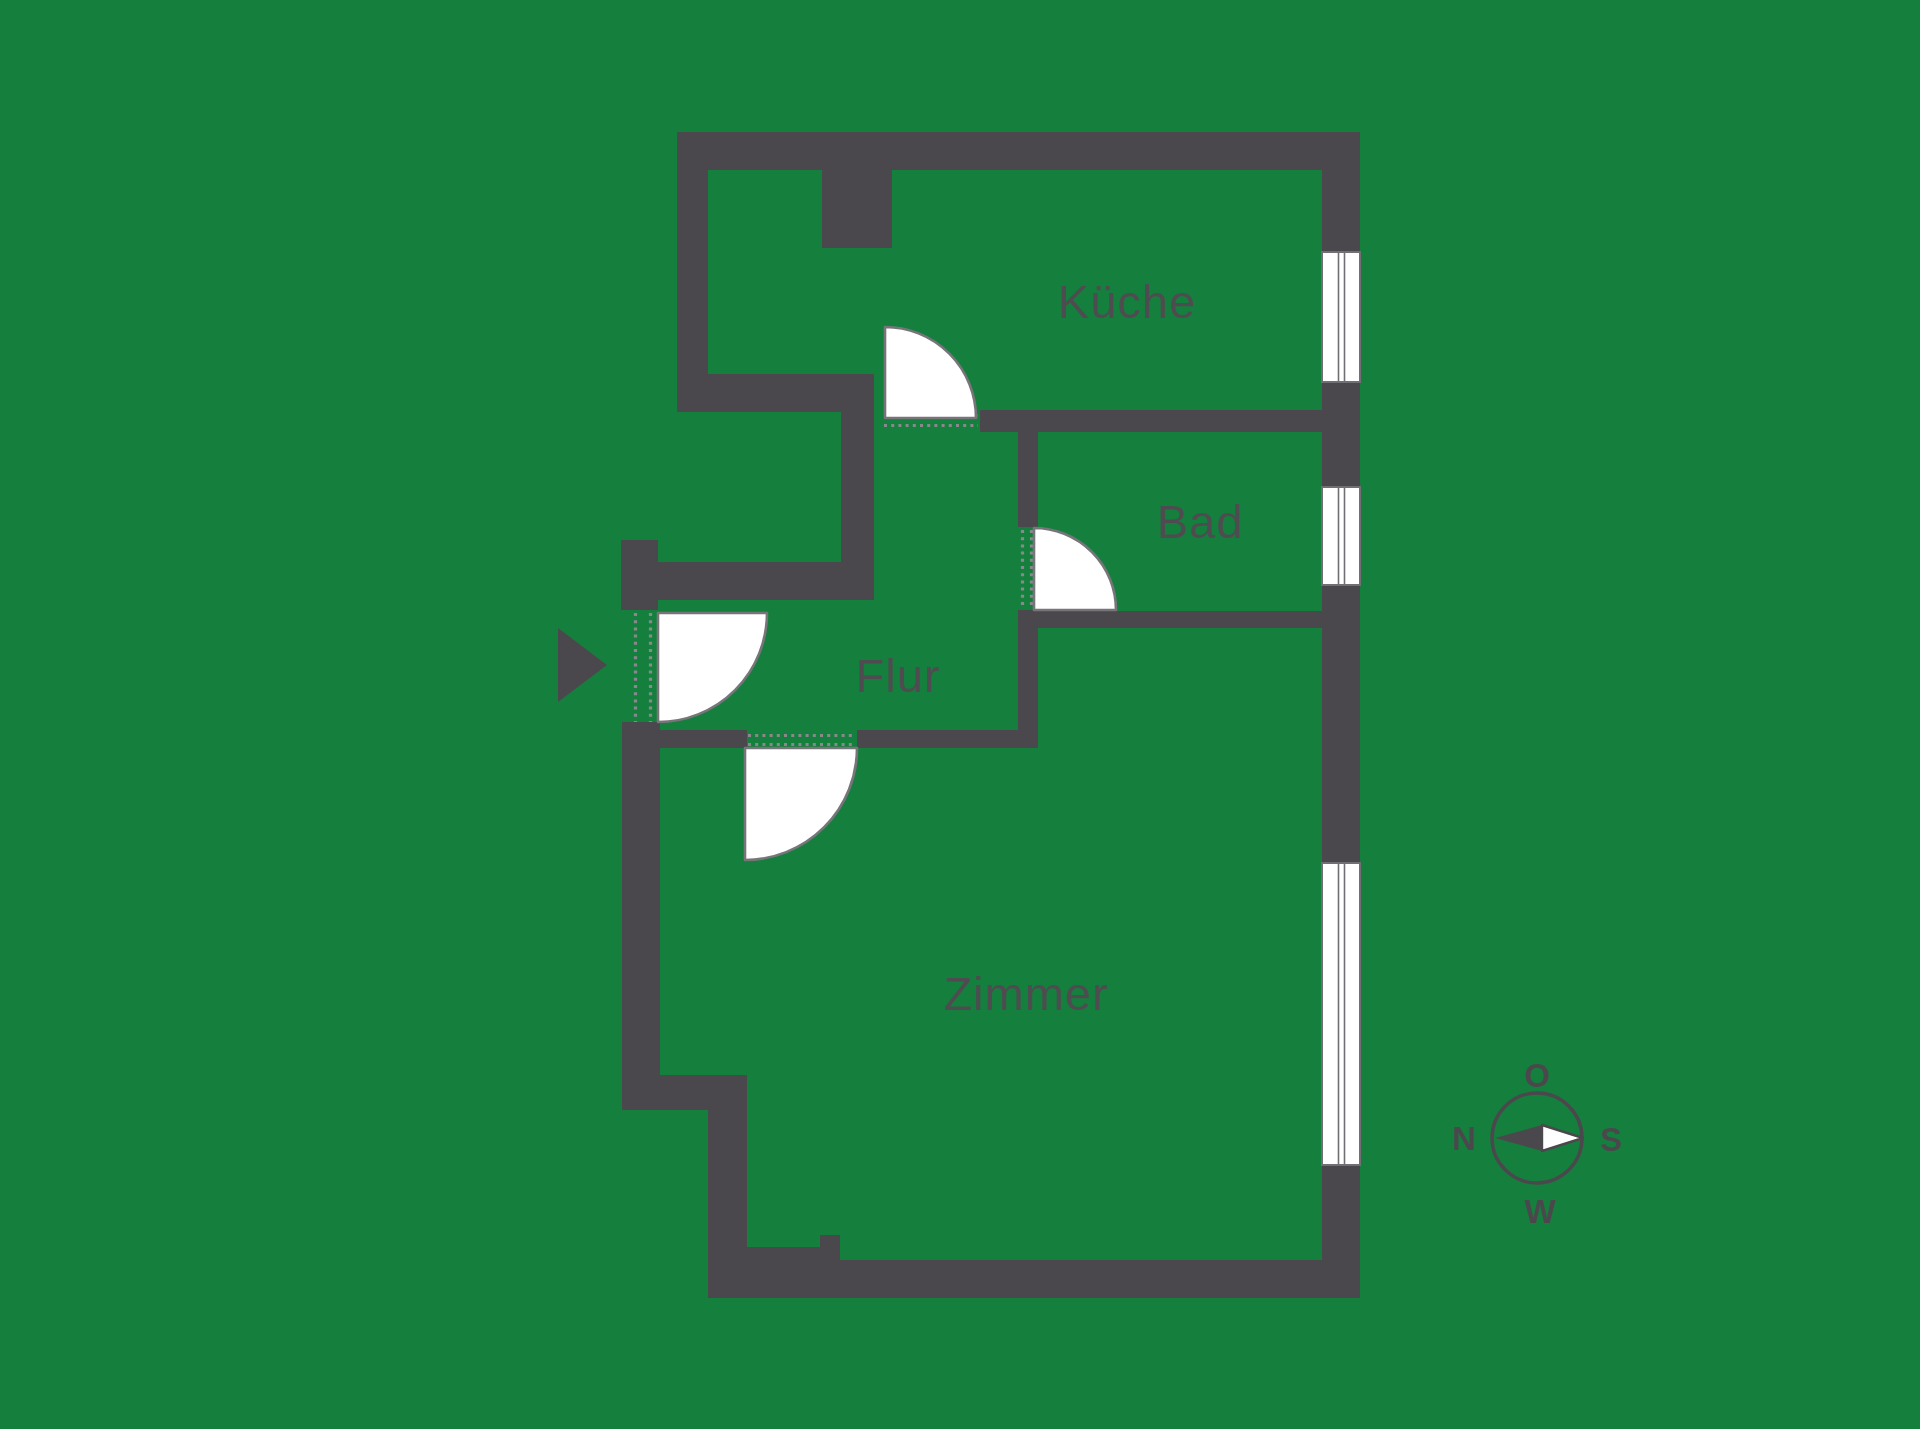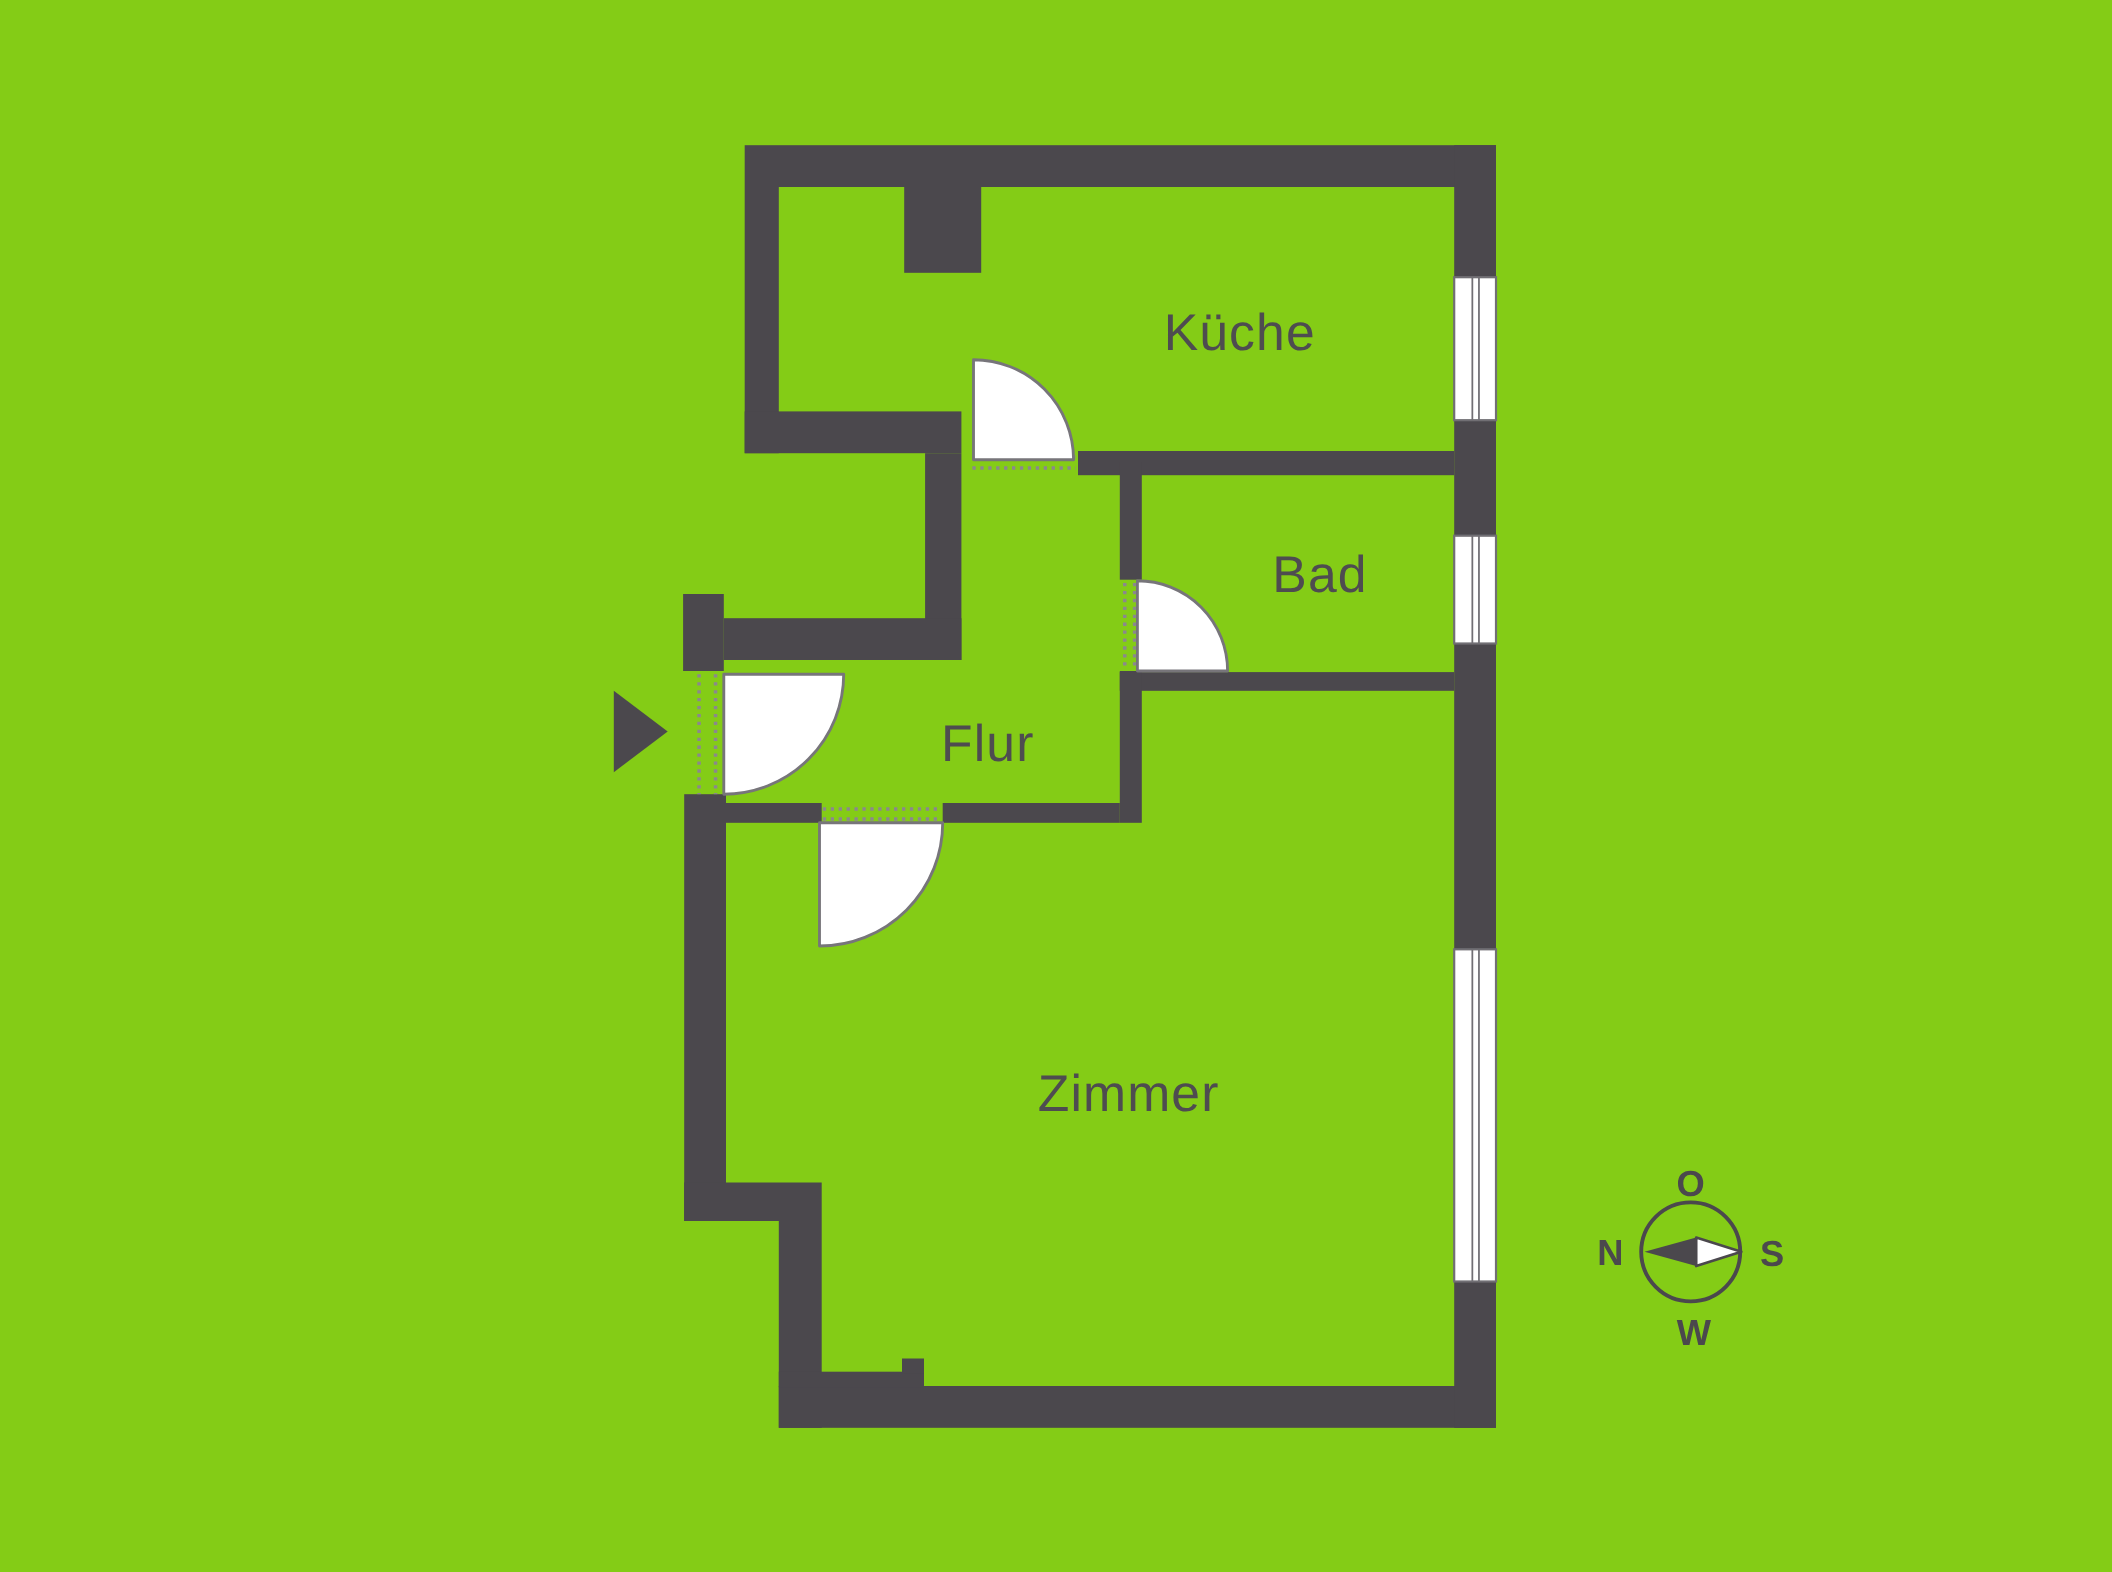--- a/index.html
+++ b/index.html
@@ -5,21 +5,21 @@
   html, body {
     margin: 0;
     padding: 0;
     background: #ffffff;
     font-family: "Liberation Sans", sans-serif;
   }
   #canvas {
     position: relative;
     width: 1920px;
     height: 1429px;
-    background: #84cc16;
+    background: #15803d;
     overflow: hidden;
   }
   svg { display: block; }
   .wall { fill: #4b484d; }
   .window-frame { fill: #ffffff; stroke: #716f74; stroke-width: 2; }
   .window-pane { stroke: #716f74; stroke-width: 1.6; }
   .threshold { stroke: #8b888d; stroke-width: 3.2; stroke-dasharray: 3 4.2; fill: none; }
   .door-leaf { fill: #ffffff; stroke: #77757a; stroke-width: 2.6; stroke-linejoin: round; }
   .room-label {
     fill: #4e4c50;

